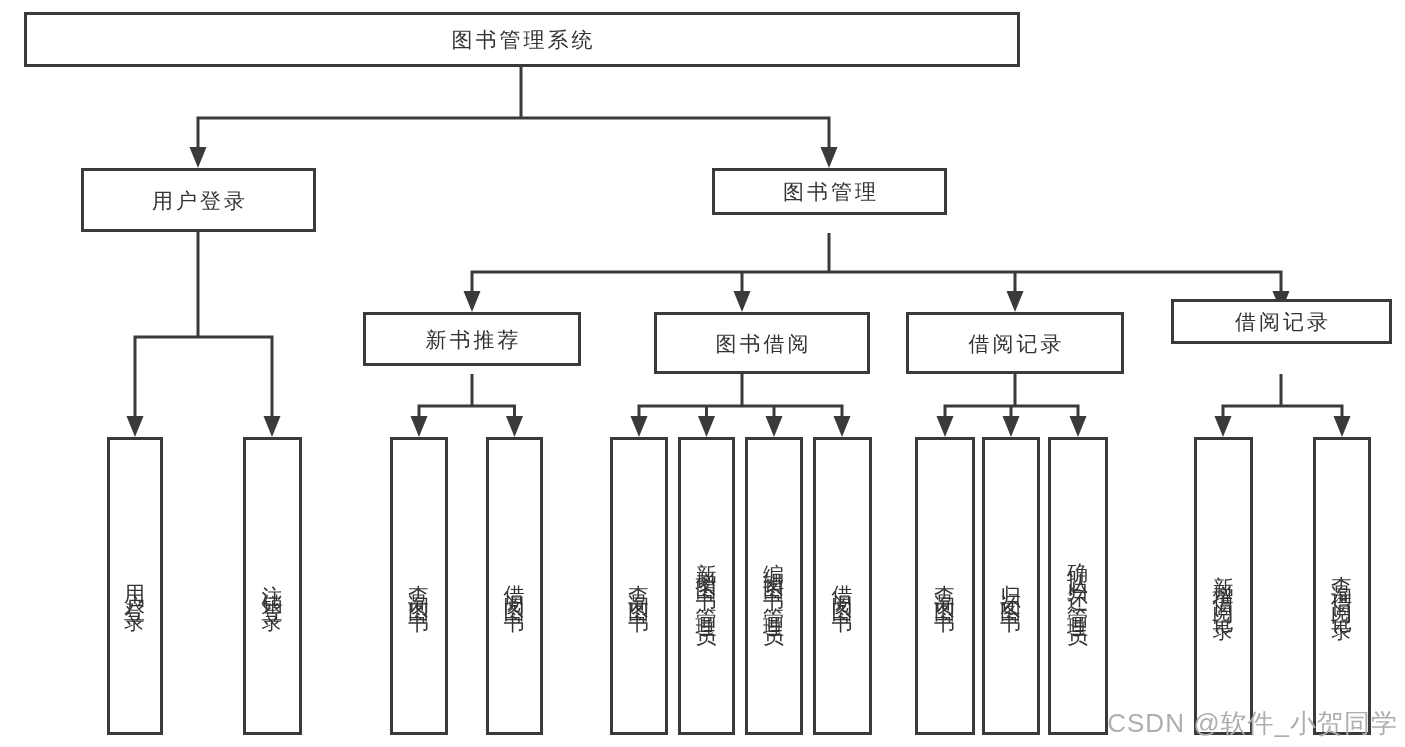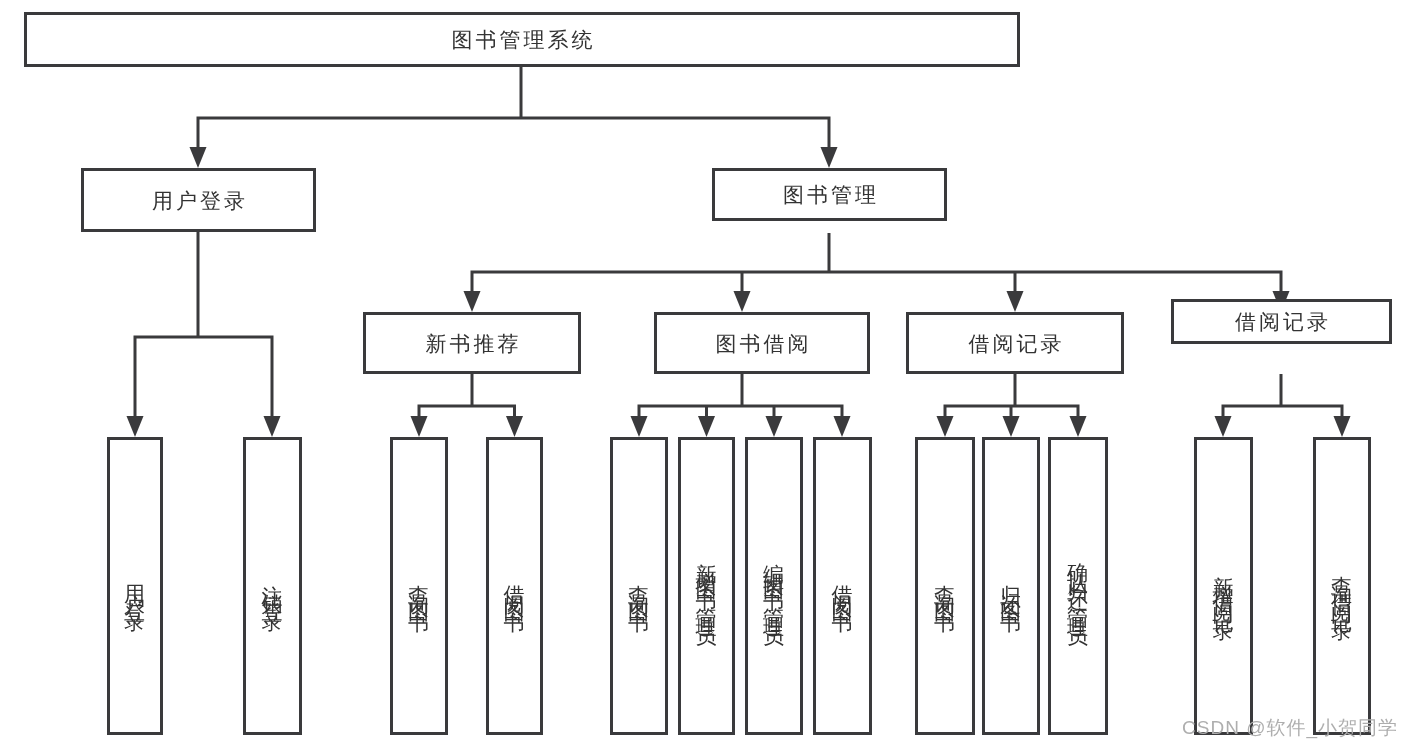--- a/index.html
+++ b/index.html
@@ -34,21 +34,21 @@
   .v {
     writing-mode: vertical-rl;
     text-orientation: mixed;
     letter-spacing: 9px;
     white-space: nowrap;
   }
   #watermark {
     position: absolute;
     right: 7px;
     bottom: 6px;
-    font-size: 19px;
+    font-size: 26px;
     color: #aeaeae;
     letter-spacing: 1px;
     z-index: 5;
   }
 </style>
 </head>
 <body>
 
 <div id="stage">
 
@@ -88,23 +88,23 @@
       <polygon points="1002.5,416 1019.5,416 1011,437"></polygon>
       <polygon points="1069.5,416 1086.5,416 1078,437"></polygon>
       <polygon points="1214.5,416 1231.5,416 1223,437"></polygon>
       <polygon points="1333.5,416 1350.5,416 1342,437"></polygon>
     </g>
   </svg>
 
   <div class="box h" style="left:24px; top:12px; width:996px; height:55px;">图书管理系统</div>
 
   <div class="box h" style="left:81px; top:168px; width:235px; height:64px;">用户登录</div>
-  <div class="box h" style="left:712px; top:168px; width:235px; height:53px;">图书管理</div>
+  <div class="box h" style="left:712px; top:168px; width:235px; height:47px;">图书管理</div>
 
-  <div class="box h" style="left:363px; top:312px; width:218px; height:62px;">新书推荐</div>
+  <div class="box h" style="left:363px; top:312px; width:218px; height:54px;">新书推荐</div>
   <div class="box h" style="left:634px; top:312px; width:216px; height:62px;margin-left:20px;">图书借阅</div>
   <div class="box h" style="left:906px; top:312px; width:218px; height:62px;">借阅记录</div>
   <div class="box h" style="left:1171px; top:299px; width:221px; height:45px;">借阅记录</div>
 
   <div class="box v" style="left:107px; top:437px; width:56px; height:298px;">用户登录</div>
   <div class="box v" style="left:243px; top:437px; width:59px; height:298px;">注销登录</div>
 
   <div class="box v" style="left:390px; top:437px; width:58px; height:298px;">查询图书</div>
   <div class="box v" style="left:486px; top:437px; width:57px; height:298px;">借阅图书</div>
 

